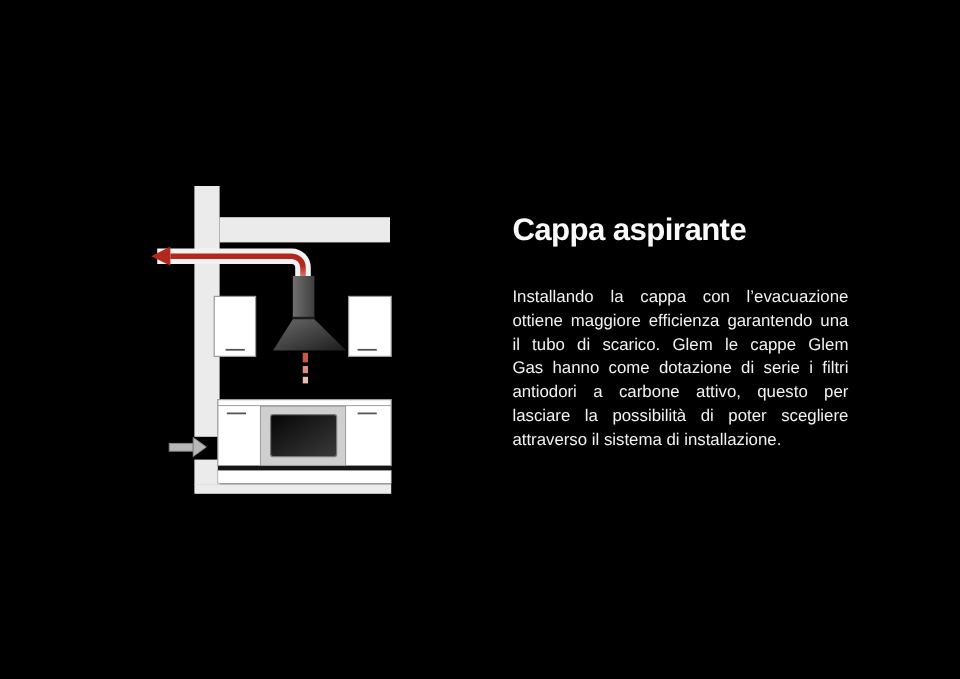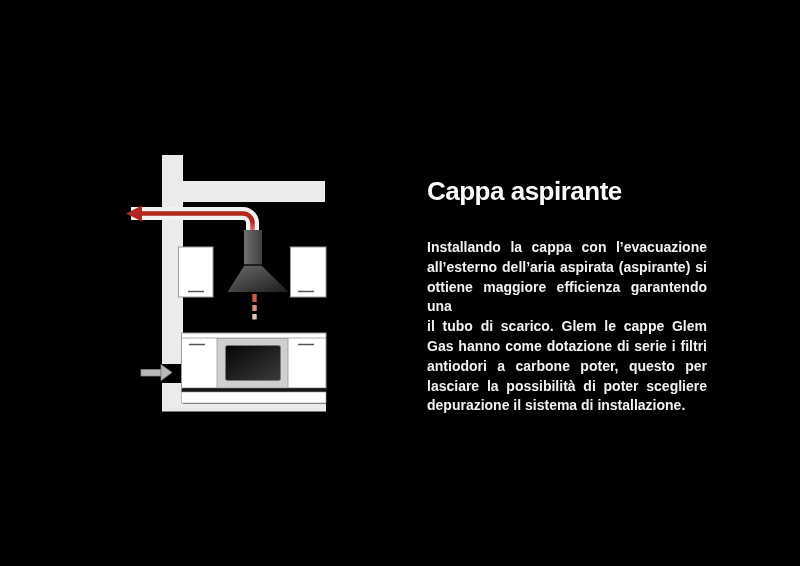--- a/index.html
+++ b/index.html
@@ -34,21 +34,20 @@
     font-size: 26px;
     font-weight: 700;
     letter-spacing: -0.5px;
     line-height: 30px;
   }
   .body-text {
     margin-top: 32px;
     color: var(--text, #f2f2f2);
     font-size: 14px;
     line-height: 19.8px;
-    font-weight: bold;
   }
   .body-text .line {
     text-align: justify;
     text-align-last: justify;
     white-space: normal;
   }
   .body-text .line.last {
     text-align-last: left;
   }
 </style>
@@ -120,23 +119,22 @@
     <rect x="136.5" y="392" width="144.5" height="11" style="fill:var(--cabinet,#fff);stroke:var(--cabinet-border,#9a9a9a)" stroke-width="0.6"></rect>
 
     <rect x="96" y="369.5" width="20" height="6.5" style="fill:var(--inlet,#b8b8b8);stroke:var(--inlet-border,#858585)" stroke-width="0.8"></rect>
     <polygon points="116,364.5 127,372.5 116,380.5" style="fill:var(--inlet,#b8b8b8);stroke:var(--inlet-border,#858585)" stroke-width="0.8"></polygon>
   </svg>
 
   <div class="content">
     <h1 class="title">Cappa aspirante</h1>
     <div class="body-text">
       <div class="line">Installando la cappa con l’evacuazione</div>
-      <div class="line">all’esterno dell’aria aspirata (aspirante) si</div>
       <div class="line">ottiene maggiore efficienza garantendo una</div>
       <div class="line">il tubo di scarico. Glem le cappe Glem</div>
       <div class="line">Gas hanno come dotazione di serie i filtri</div>
-      <div class="line">antiodori a carbone poter, questo per</div>
+      <div class="line">antiodori a carbone attivo, questo per</div>
       <div class="line">lasciare la possibilità di poter scegliere</div>
-      <div class="line last">depurazione il sistema di installazione.</div>
+      <div class="line last">attraverso il sistema di installazione.</div>
     </div>
   </div>
 
 </div>
 
 </body></html>

